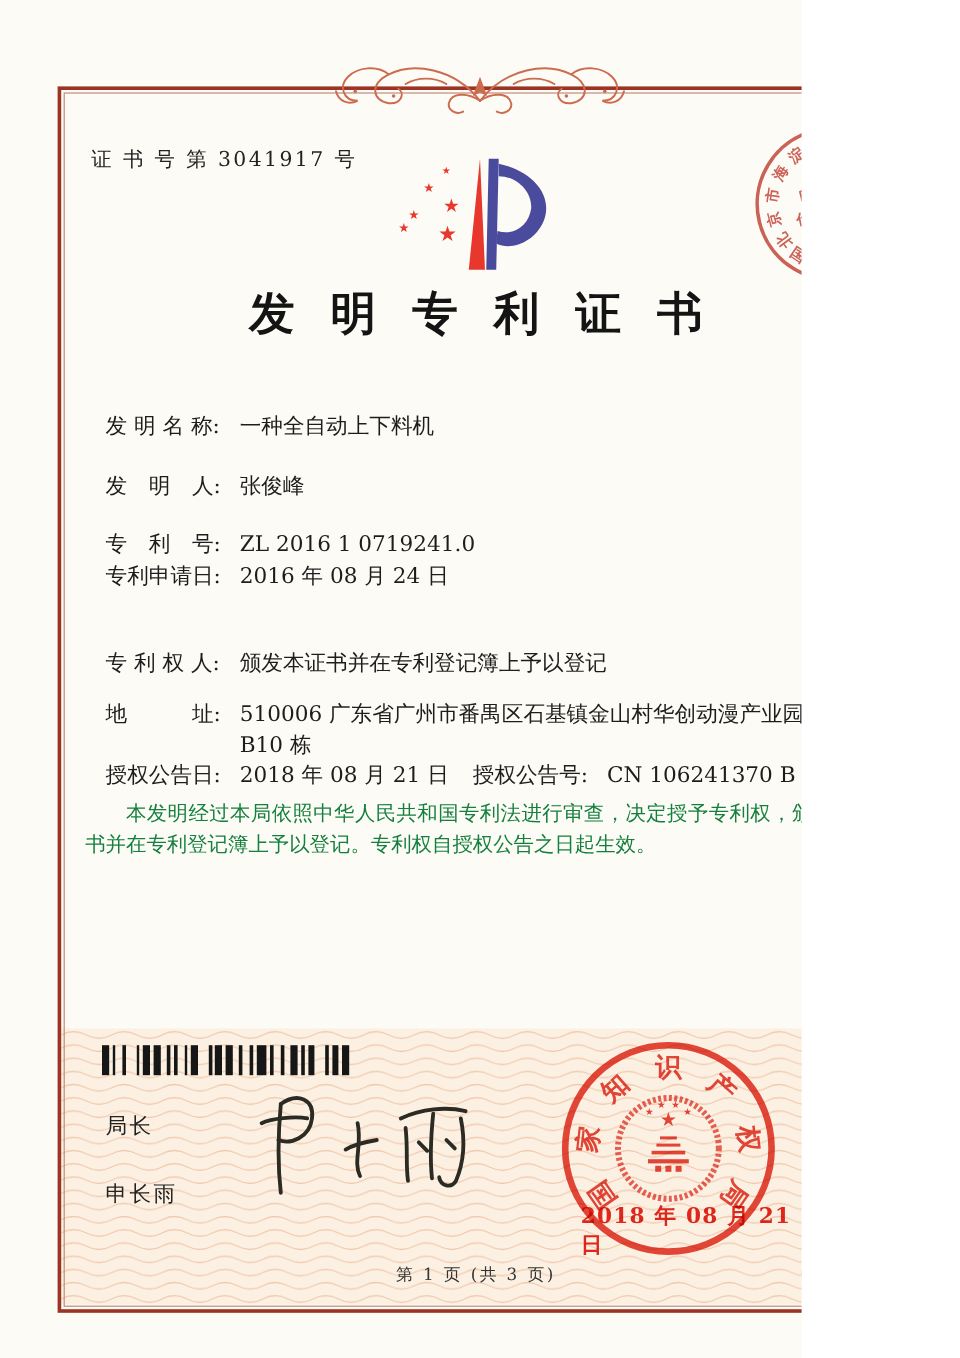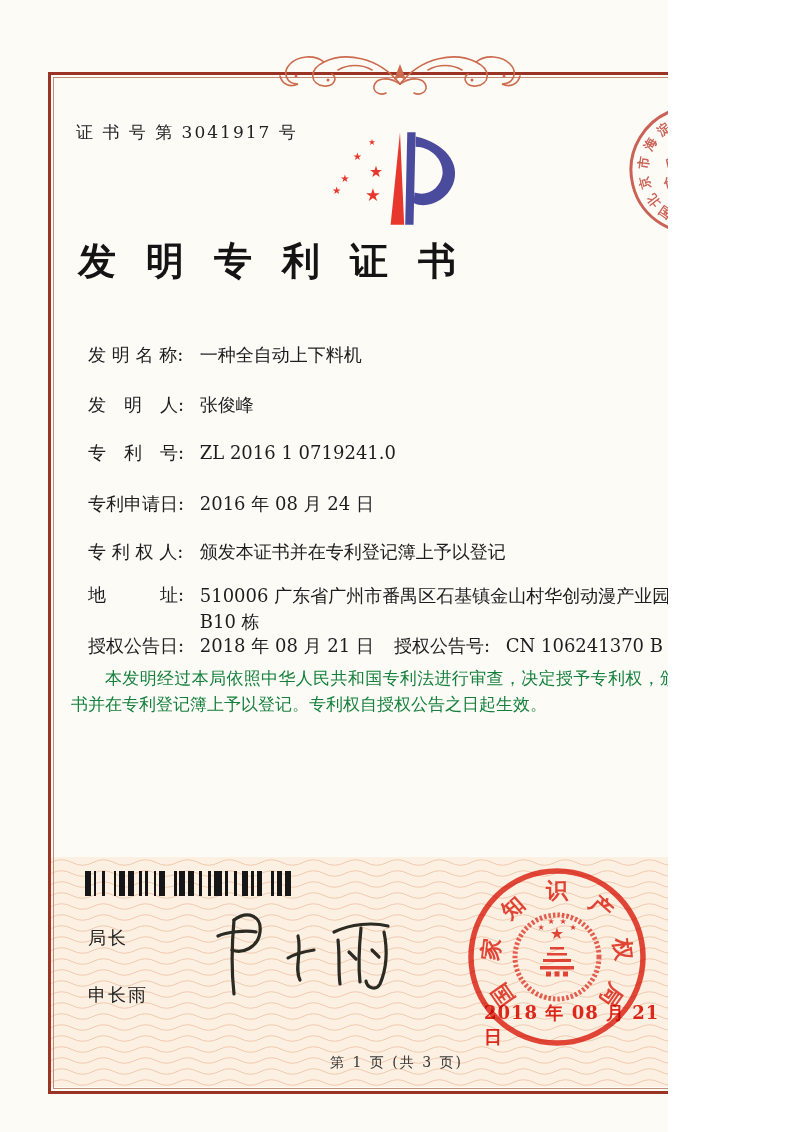--- a/index.html
+++ b/index.html
@@ -11,25 +11,25 @@
   }
   .frame{position:absolute;left:48px;top:72px;width:694px;height:1016px;
     border:3px solid var(--border_red,#9c3425);}
   .frame::after{content:"";position:absolute;inset:2px;border:1px solid var(--border_inner,#c08d7b);}
   .ornament-top{position:absolute;left:278px;top:50px;width:244px;height:50px;color:var(--ornament,#cd6b4e);}
   .corner-flourish{position:absolute;left:652px;top:1018px;width:96px;height:76px;color:var(--ornament,#cd6b4e);}
   .cert-no{position:absolute;left:76px;top:121px;font-size:17px;letter-spacing:2px;color:#222;}
   .logo{position:absolute;left:322px;top:126px;width:156px;height:104px;}
   .logo-red{fill:var(--logo_red,#e8372c);}
   .logo-blue{fill:var(--logo_blue,#4b4b9e);}
-  .title{position:absolute;left:48px;top:236px;width:697px;
+  .title{position:absolute;left:48px;top:236px;width:697px;text-align:center;
     font-size:38px;font-weight:bold;letter-spacing:30px;text-indent:30px;color:#141414;}
   .field{position:absolute;left:88px;font-size:18px;color:#1d1d1d;white-space:nowrap;}
   .flabel{display:inline-block;min-width:106px;}
-  .f1{top:343px}.f2{top:393px}.f3{top:441px}.f4{top:492px}.f5{top:540px}
+  .f1{top:343px}.f2{top:393px}.f3{top:441px}.f4{top:468px}.f5{top:540px}
   .f6{top:583px}
   .f6 .fvalue{display:inline-block;width:505px;white-space:normal;line-height:26px;vertical-align:top;}
   .f7{top:634px}.f8{top:634px;left:394px}
   .body-text{position:absolute;left:71px;top:666px;width:658px;font-size:17px;
     line-height:25.6px;color:#15803d;text-align:justify;}
   .body-text p{margin:0;text-indent:2em;}
   .band{position:absolute;left:51px;top:857px;width:688px;height:230px;background:var(--band_bg,#fcf0e2);}
   .band svg{position:absolute;left:0;top:0;width:100%;height:100%;}
   .barcode{position:absolute;left:85px;top:871px;width:206px;height:25px;display:flex;}
   .bc-bar{background:#161616;height:100%;}

